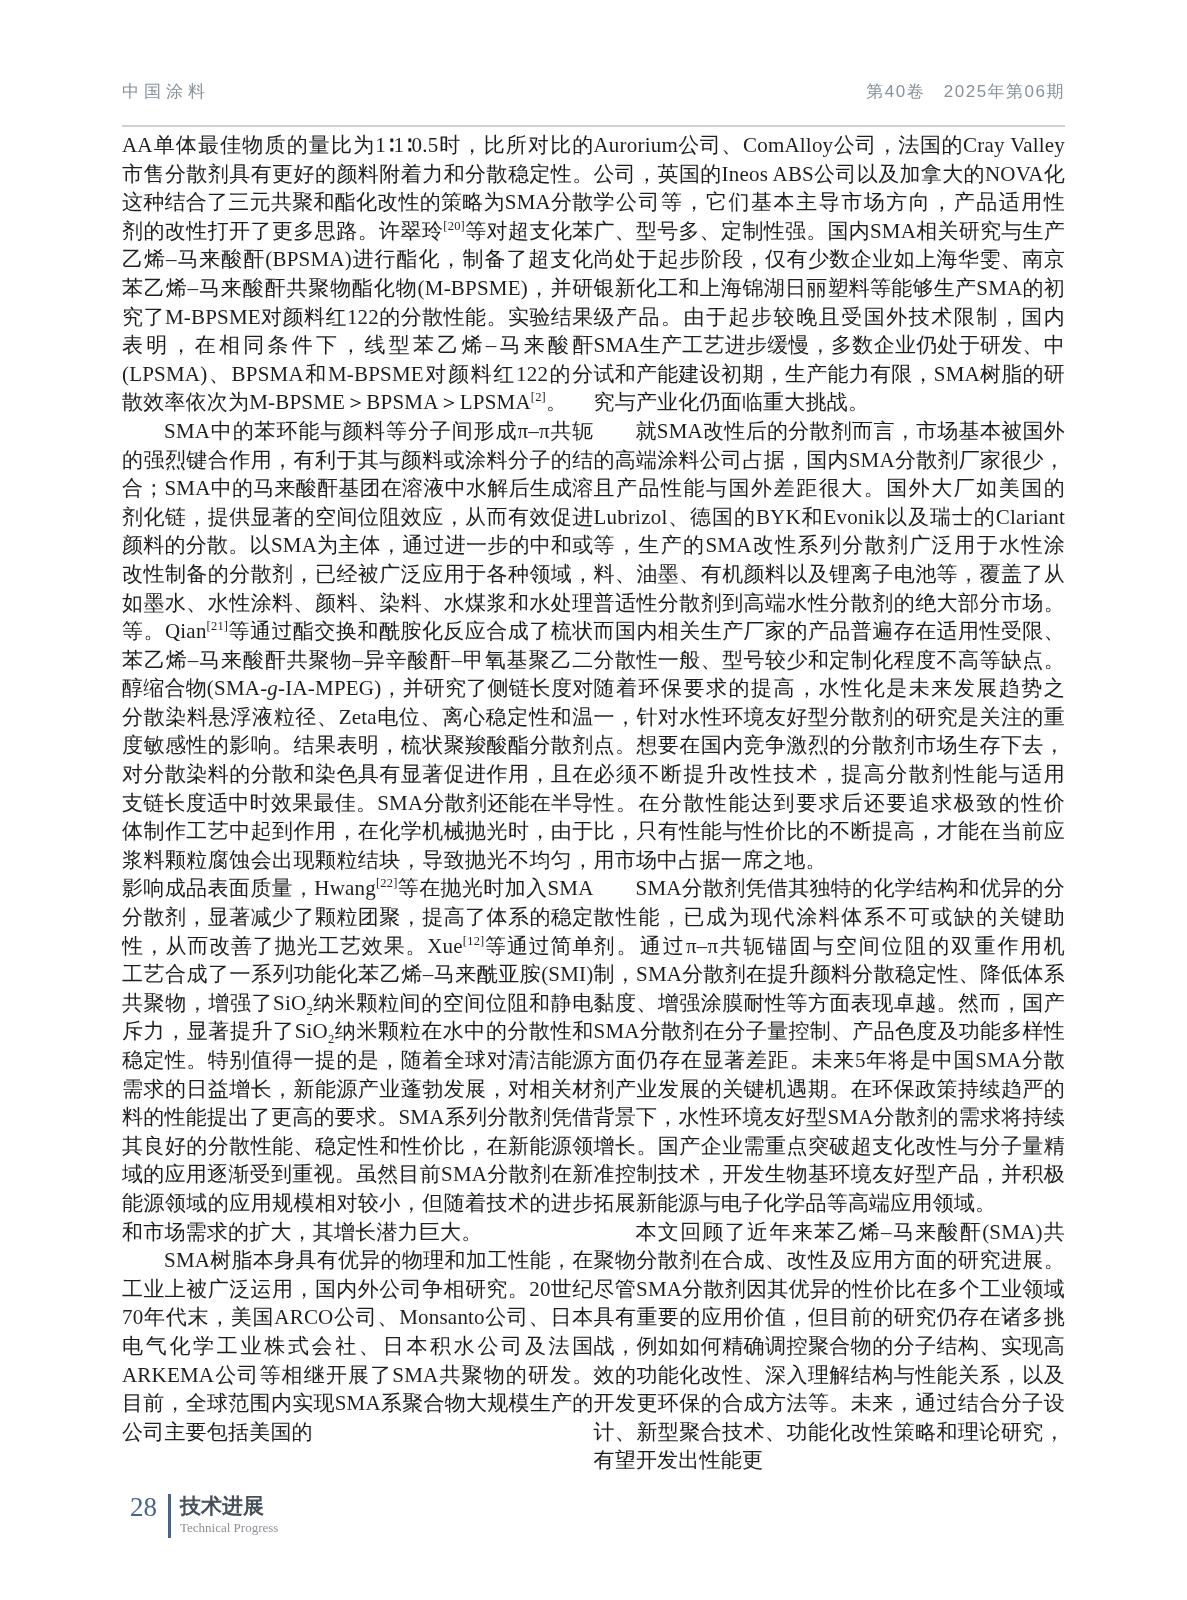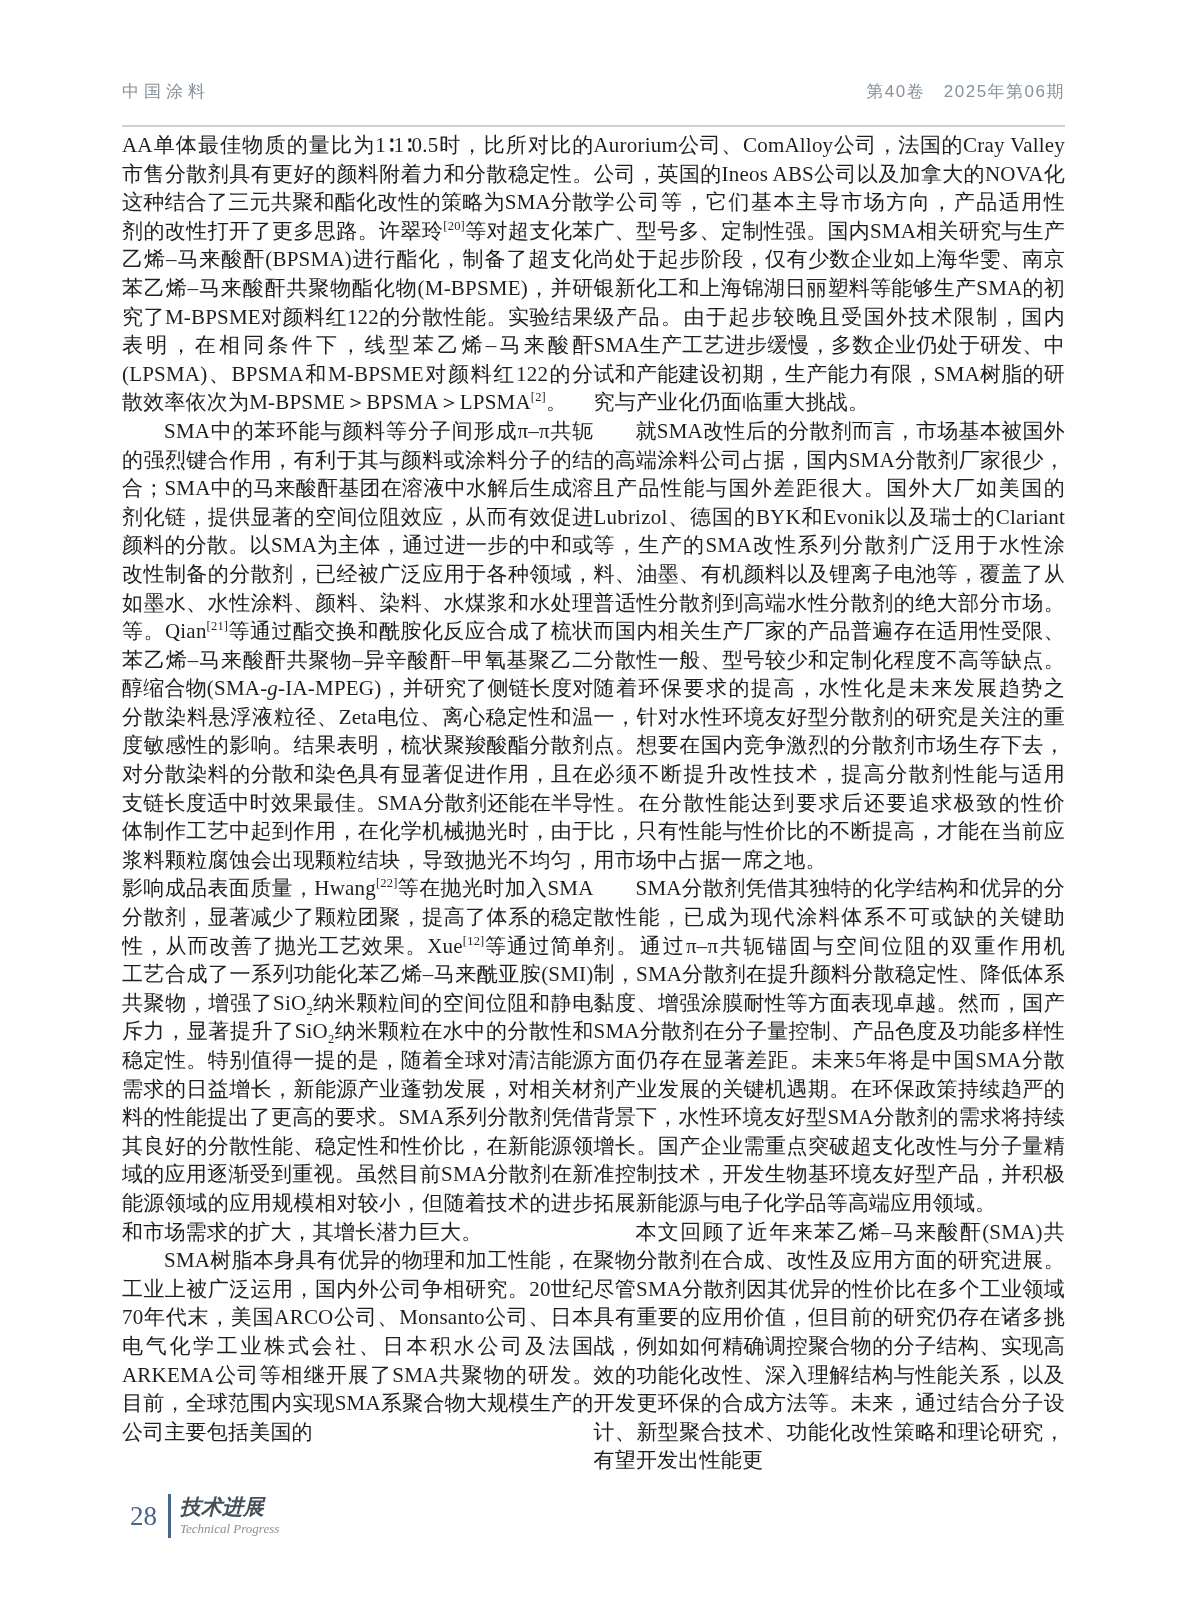--- a/index.html
+++ b/index.html
@@ -63,35 +63,35 @@
     line-height: 32px;
     color: #5a784b;
     text-indent: 0;
   }
   .sec-heading .h-num { margin-right: 24px; }
 
   
   .footer {
     position: absolute;
     top: 1494px; left: 130px;
-    display: flex; align-items: center;
+    display: flex; align-items: flex-start;
   }
   .footer .pagenum {
     font-family: "Liberation Serif", "DejaVu Serif", serif;
     font-size: 27px;
     color: #46648c;
     margin-right: 11px;
     line-height: 1;
   }
   .footer .vbar {
     width: 3px; height: 44px;
     background: #46648c;
     margin-right: 9px;
   }
-  .footer-labels { display: flex; flex-direction: column; justify-content: center; font-style: italic; }
+  .footer-labels { display: flex; flex-direction: column; justify-content: center; }
   .footer .f-cn {
     font-family: "Liberation Sans", "DejaVu Sans", sans-serif;
     font-weight: bold;
     font-size: 21px;
     line-height: 24px;
     color: #46505a;
   }
   .footer .f-en {
     font-family: "Liberation Serif", "DejaVu Serif", serif;
     font-size: 13px;

